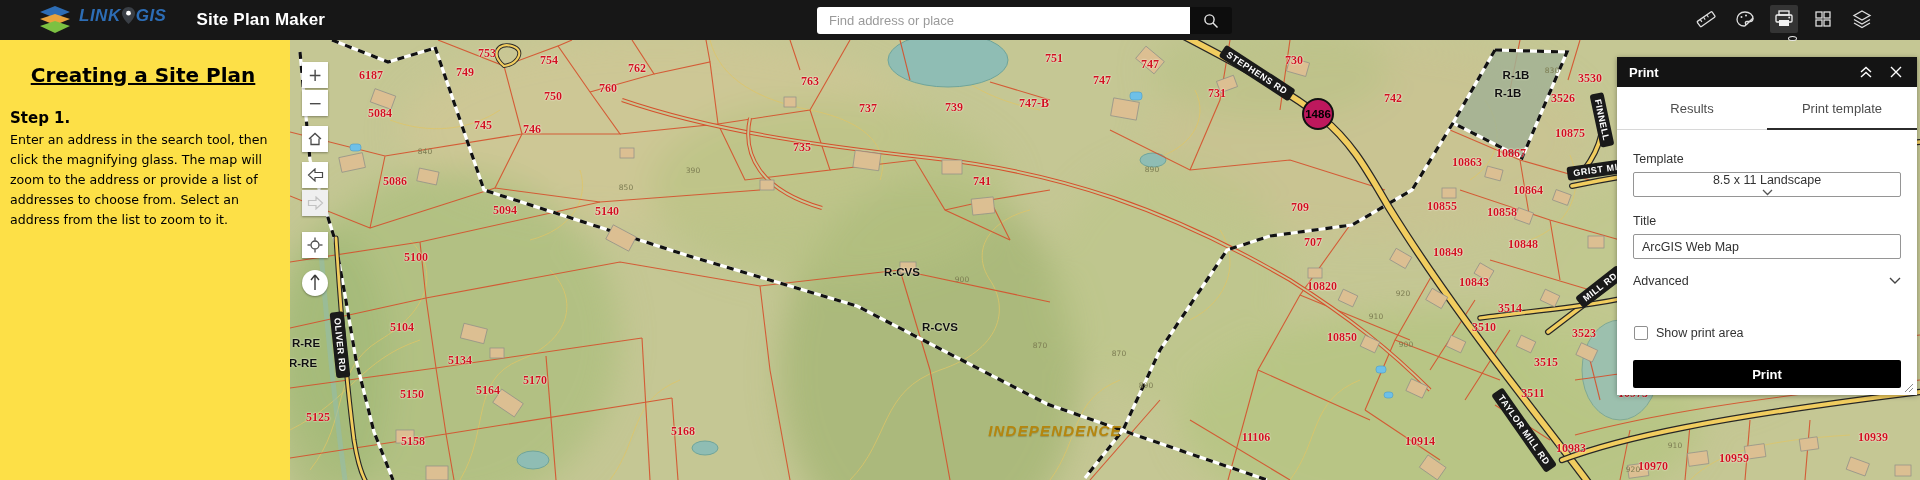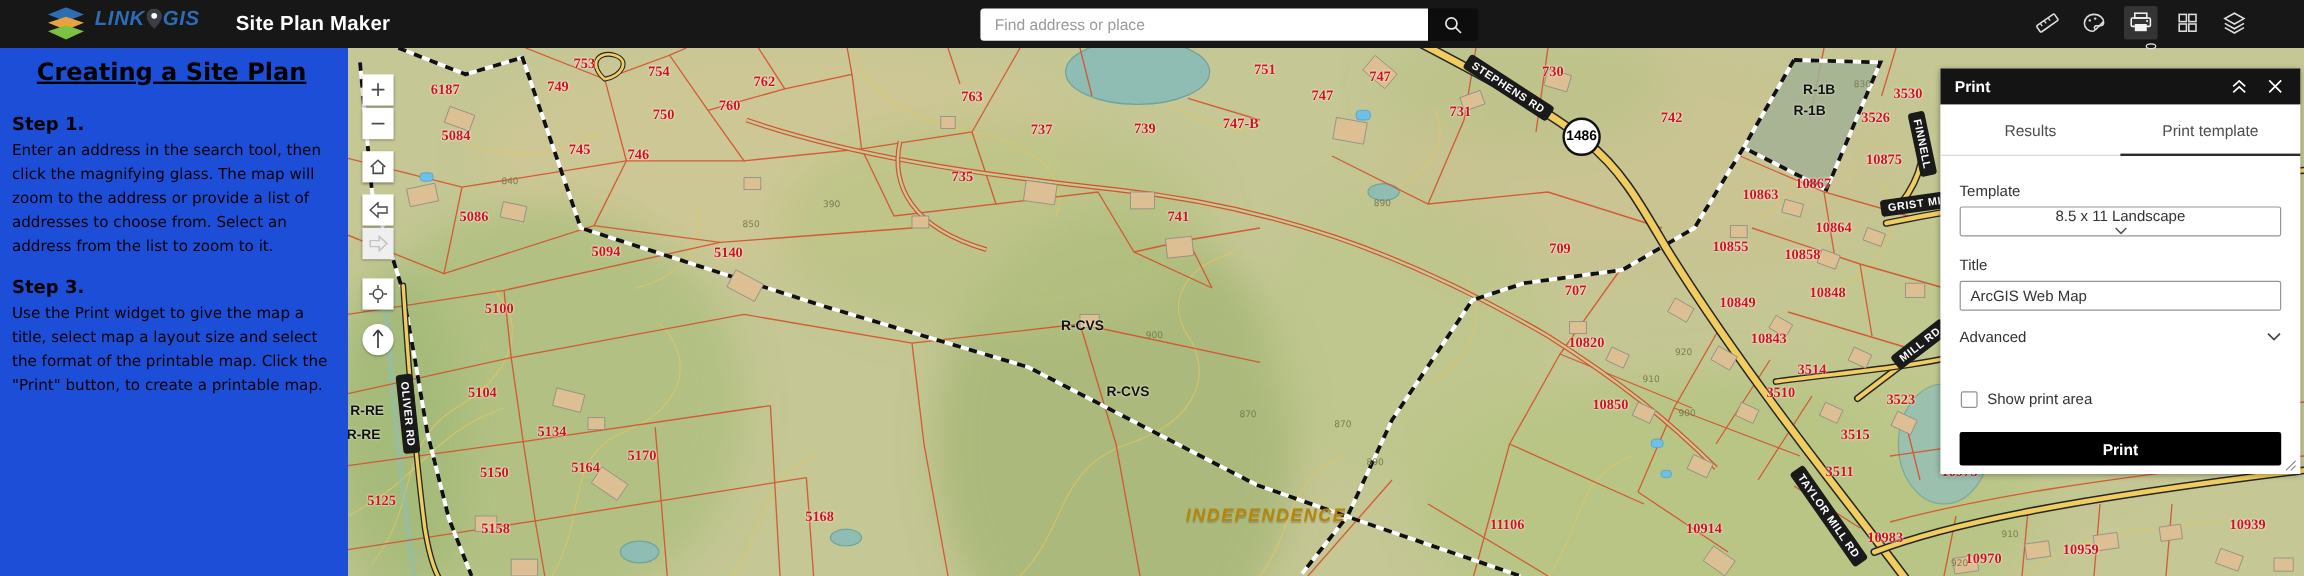--- a/index.html
+++ b/index.html
@@ -14,36 +14,36 @@
   .searchbox { position:absolute; left:817px; top:7px; display:flex; }
   .searchbox input { width:373px; height:27px; border:none; border-radius:3px 0 0 3px; padding:0 12px; font:400 13px "Liberation Sans",sans-serif; color:#333; outline:none; }
   .searchbox input::placeholder { color:#9a9a9a; }
   .search-btn { width:42px; height:27px; background:#0d0d0d; border-radius:0 3px 3px 0; display:flex; align-items:center; justify-content:center; cursor:pointer; }
   .tools { position:absolute; right:44px; top:5px; display:flex; gap:11px; }
   .tool-btn { width:28px; height:28px; display:flex; align-items:center; justify-content:center; border-radius:2px; cursor:pointer; }
   .tool-btn.active { background:#343434; }
   .tool-dot { position:absolute; top:31px; left:96px; width:9px; height:5px; border:1.5px solid #e8e8e8; border-radius:50%; }
 
   
-  .sidebar { position:absolute; left:0; top:40px; width:290px; height:440px; background:#1d4ed8; z-index:30; padding:8px 14px 0 10px; font-family:"DejaVu Sans",sans-serif; }
+  .sidebar { position:absolute; left:0; top:40px; width:290px; height:440px; background:#fde047; z-index:30; padding:23px 14px 0 10px; font-family:"DejaVu Sans",sans-serif; }
   .sb-heading { text-align:center; font:700 20px "DejaVu Sans",sans-serif; text-decoration:underline; color:#000; margin-bottom:22px; }
   .sb-step { margin-bottom:16px; }
   .sb-step-label { font:700 15px "DejaVu Sans",sans-serif; color:#000; margin-bottom:3px; }
   .sb-step-text { font:400 12.6px "DejaVu Sans",sans-serif; color:#000; line-height:1.58; }
 
   
   .map { position:absolute; left:290px; top:40px; width:1630px; height:440px; background:#c5c794; overflow:hidden; }
   .map svg.terrain { position:absolute; left:0; top:0; }
   .map-labels { position:absolute; left:0; top:0; width:100%; height:100%; pointer-events:none; }
   .parcel-label { position:absolute; transform:translate(-50%,-50%); font:700 12px "Liberation Serif",serif; color:#d01020; white-space:nowrap; text-shadow:0 0 2px rgba(255,255,240,.9),0 0 1px rgba(255,255,240,.9); }
   .zoning-label { position:absolute; transform:translate(-50%,-50%); font:700 11.5px "Liberation Sans",sans-serif; color:#101010; white-space:nowrap; text-shadow:0 0 2px rgba(255,255,240,.85); }
   .contour-label { position:absolute; transform:translate(-50%,-50%); font:400 7.5px "DejaVu Sans",sans-serif; color:#7c7c52; white-space:nowrap; }
   .road-band { position:absolute; background:#1a1a1a; color:#fff; font:700 9px "Liberation Sans",sans-serif; letter-spacing:.6px; padding:2px 6px; border-radius:3px; white-space:nowrap; }
   .place-label { position:absolute; transform:translate(-50%,-50%); font:italic 700 15px "Liberation Sans",sans-serif; color:#b5860e; letter-spacing:1.2px; white-space:nowrap; text-shadow:0 1px 1px rgba(60,40,0,.25); }
-  .route-shield { position:absolute; transform:translate(-50%,-50%); width:32px; height:32px; background:#ffffff; border:2.5px solid #111; border-radius:50%; display:flex; align-items:center; justify-content:center; font:700 11.5px "Liberation Sans",sans-serif; color:#000; }
+  .route-shield { position:absolute; transform:translate(-50%,-50%); width:32px; height:32px; background:#be185d; border:2.5px solid #111; border-radius:50%; display:flex; align-items:center; justify-content:center; font:700 11.5px "Liberation Sans",sans-serif; color:#000; }
 
   
   .map-controls { position:absolute; left:12px; top:20px; width:28px; z-index:20; }
   .mc-btn { position:absolute; left:0; width:26px; height:26px; background:#fff; box-shadow:0 1px 2px rgba(0,0,0,.35); display:flex; align-items:center; justify-content:center; font:400 17px "DejaVu Sans",sans-serif; color:#4a4a4a; cursor:pointer; }
   .mc-btn.disabled { background:#efefef; color:#c2c2c2; cursor:default; }
   .mc-btn.round { border-radius:50%; }
 
   
   .print-panel { position:absolute; left:1617px; top:57px; width:300px; height:338px; background:#fff; z-index:50; box-shadow:0 1px 5px rgba(0,0,0,.35); }
   .pp-header { height:30px; background:#141414; display:flex; align-items:center; padding:0 10px 0 12px; }
@@ -142,24 +142,20 @@
       </div>
       <div class="tool-dot"></div>
     </div>
   </header>
 
   <aside class="sidebar">
     <div class="sb-heading">Creating a Site Plan</div>
     <div class="sb-step">
       <div class="sb-step-label">Step 1.</div>
       <div class="sb-step-text">Enter an address in the search tool, then click the magnifying glass. The map will zoom to the address or provide a list of addresses to choose from. Select an address from the list to zoom to it.</div>
-    </div>
-    <div class="sb-step">
-      <div class="sb-step-label">Step 3.</div>
-      <div class="sb-step-text">Use the Print widget to give the map a title, select map a layout size and select the format of the printable map. Click the "Print" button, to create a printable map.</div>
     </div>
   </aside>
 
   <div class="map">
     <svg class="terrain" width="1630" height="440" viewBox="0 0 1630 440">
       <defs>
           <filter id="soft" x="-40%" y="-40%" width="180%" height="180%">
             <feGaussianBlur stdDeviation="16"></feGaussianBlur>
           </filter>
         </defs>

